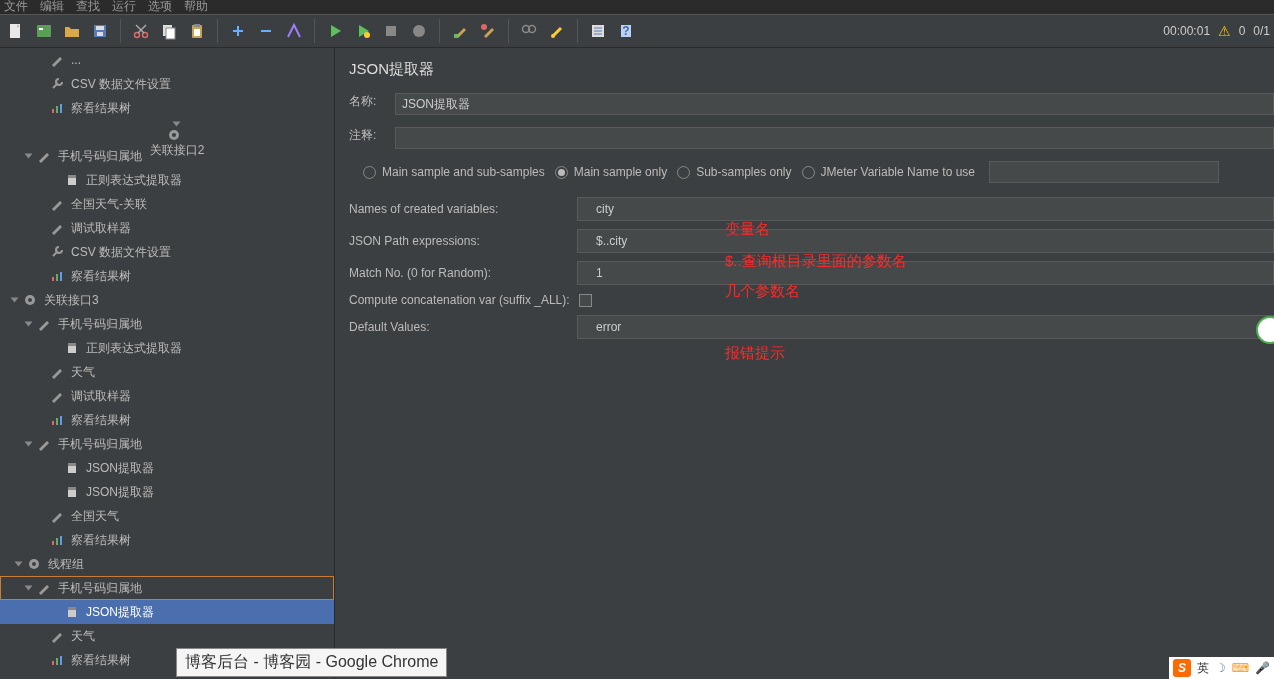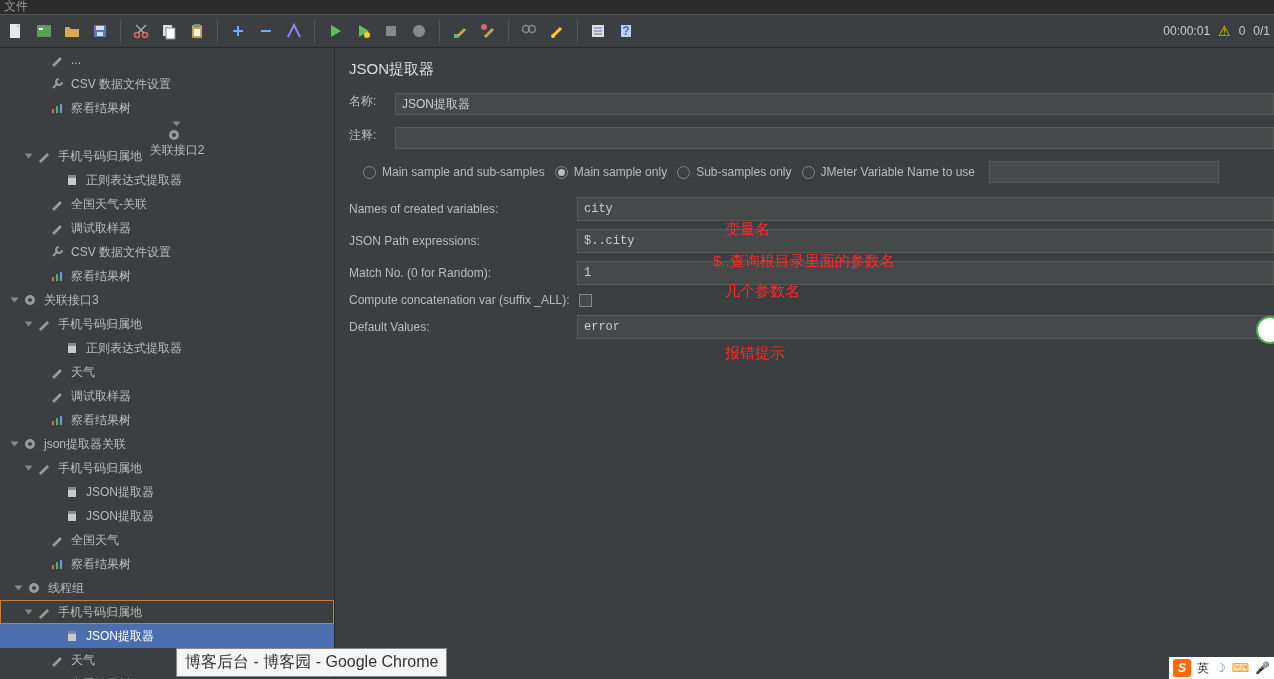--- a/index.html
+++ b/index.html
@@ -1,17 +1,17 @@
 <!DOCTYPE html>
 <html><head>
 <meta charset="utf-8">
 <style>
 * { margin: 0; padding: 0; box-sizing: border-box; font-family: Arial, sans-serif; font-size: 12px; }
 body { background: #3c3f41; color: #bbb; width: 1274px; height: 679px; overflow: hidden; position: relative; }
-.menubar { height: 14px; background: #2b2b2b; color: #999; padding-left: 4px; display: flex; gap: 12px; font-size: 11px; line-height: 12px; overflow: hidden; flex-direction: column; }
+.menubar { height: 14px; background: #2b2b2b; color: #999; padding-left: 4px; display: flex; gap: 12px; font-size: 11px; line-height: 12px; overflow: hidden; }
 .toolbar { height: 34px; background: #3c3f41; border-top: 1px solid #555; border-bottom: 1px solid #2a2a2a; display: flex; align-items: center; padding: 0 4px; gap: 4px; }
 .tool-sep { width: 1px; height: 24px; background: #555; margin: 0 4px; }
 .tool-btn { width: 24px; height: 24px; display: flex; align-items: center; justify-content: center; cursor: pointer; }
 .tool-btn svg { width: 18px; height: 18px; }
 .toolbar-right { margin-left: auto; display: flex; align-items: center; gap: 8px; color: #ccc; font-size: 12px; }
 .warn-tri { color: #ffcc00; font-size: 14px; }
 .main { display: flex; height: calc(679px - 48px); }
 .tree-panel { width: 335px; background: #3c3f41; border-right: 1px solid #2a2a2a; overflow-y: auto; overflow-x: hidden; }
 .tree-item { height: 24px; display: flex; align-items: center; color: #bbb; cursor: pointer; white-space: nowrap; }
 .tree-item.selected { background: #4b6eaf; color: #fff; }
@@ -27,21 +27,21 @@
 .form-label { width: 46px; color: #bbb; }
 .form-input { flex: 1; height: 22px; background: #45494a; border: 1px solid #5a5a5a; color: #ccc; padding: 0 6px; margin-right: 0; }
 .fieldset-label { color: #bbb; margin-bottom: 8px; margin-top: 4px; }
 .radio-row { display: flex; align-items: center; gap: 10px; margin-bottom: 14px; padding-left: 14px; }
 .radio-opt { display: flex; align-items: center; gap: 6px; color: #bbb; }
 .radio-circ { width: 13px; height: 13px; border-radius: 50%; border: 1px solid #888; display: inline-flex; align-items: center; justify-content: center; }
 .radio-circ.checked::after { content: ''; width: 7px; height: 7px; border-radius: 50%; background: #bbb; }
 .jmeter-var-input { width: 230px; height: 22px; background: #45494a; border: 1px solid #5a5a5a; margin-left: 4px; }
 .field-grid { display: grid; grid-template-columns: 228px 1fr; row-gap: 8px; align-items: center; }
 .field-grid label { color: #bbb; }
-.grid-input { height: 24px; background: #45494a; border: 1px solid #5a5a5a; color: #ccc; padding: 0 6px; font-family: Liberation Mono, monospace; }
+.grid-input { height: 24px; background: #45494a; border: 1px solid #5a5a5a; color: #ccc; padding: 0 18px; }
 .checkbox { width: 13px; height: 13px; border: 1px solid #888; background: #45494a; margin-left: 2px; }
 .annotation { position: absolute; color: #ff2a2a; font-size: 15px; font-family: "Microsoft YaHei", sans-serif; pointer-events: none; }
 .tooltip { position: absolute; left: 176px; bottom: 2px; background: #f5f5f5; border: 1px solid #888; padding: 3px 8px; color: #333; font-size: 16px; }
 .ime-bar { position: absolute; right: 0; bottom: 0; height: 22px; background: #fff; display: flex; align-items: center; padding: 0 4px; gap: 6px; }
 .ime-s { background: #ff6a00; color: #fff; width: 18px; height: 18px; border-radius: 3px; display: flex; align-items: center; justify-content: center; font-weight: bold; font-style: italic; }
 .floating-circle { position: absolute; right: -10px; top: 316px; width: 28px; height: 28px; border-radius: 50%; background: #fff; border: 2px solid #4caf50; }
 </style>
 </head>
 <body>
 
@@ -338,30 +338,20 @@
       <div class="tree-item" style="padding-left: 35px;">
         <span class="chevron none"></span>
         <span class="tree-icon">
           <svg width="14" height="14" viewBox="0 0 14 14">
             <rect x="2" y="8" width="2" height="4" fill="#d66"></rect>
             <rect x="6" y="5" width="2" height="7" fill="#6a6"></rect>
             <rect x="10" y="3" width="2" height="9" fill="#69d"></rect>
           </svg>
         </span>
         <span>察看结果树</span>
-      </div>
-      <div class="tree-item" style="padding-left: 8px;">
-        <span class="chevron expanded"></span>
-        <span class="tree-icon">
-          <svg width="14" height="14" viewBox="0 0 14 14">
-            <circle cx="7" cy="7" r="5" fill="#999"></circle>
-            <circle cx="7" cy="7" r="2" fill="#3c3f41"></circle>
-          </svg>
-        </span>
-        <span>json提取器关联</span>
       </div>
       <div class="tree-item" style="padding-left: 22px;">
         <span class="chevron expanded"></span>
         <span class="tree-icon">
           <svg width="14" height="14" viewBox="0 0 14 14">
             <path d="M2 12 L10 4 L12 6 L4 14 Z" fill="#999"></path>
           </svg>
         </span>
         <span>手机号码归属地</span>
       </div>
@@ -497,21 +487,21 @@
       <input class="grid-input" value="1" style="">
       <label>Compute concatenation var (suffix _ALL):</label>
       <div>
           <div class="checkbox"></div>
         </div>
       <label>Default Values:</label>
       <input class="grid-input" value="error" style="">
     </div>
 
     <div class="annotation" style="left:390px; top:172px;">变量名</div>
-    <div class="annotation" style="left:378px; top:204px;">$..查询根目录里面的参数名</div>
+    <div class="annotation" style="left:390px; top:204px;">$..查询根目录里面的参数名</div>
     <div class="annotation" style="left:390px; top:234px;">几个参数名</div>
     <div class="annotation" style="left:390px; top:296px;">报错提示</div>
   </div>
 </div>
 
 <div class="tooltip">博客后台 - 博客园 - Google Chrome</div>
 <div class="floating-circle"></div>
 
 <div class="ime-bar">
   <div class="ime-s">S</div>

